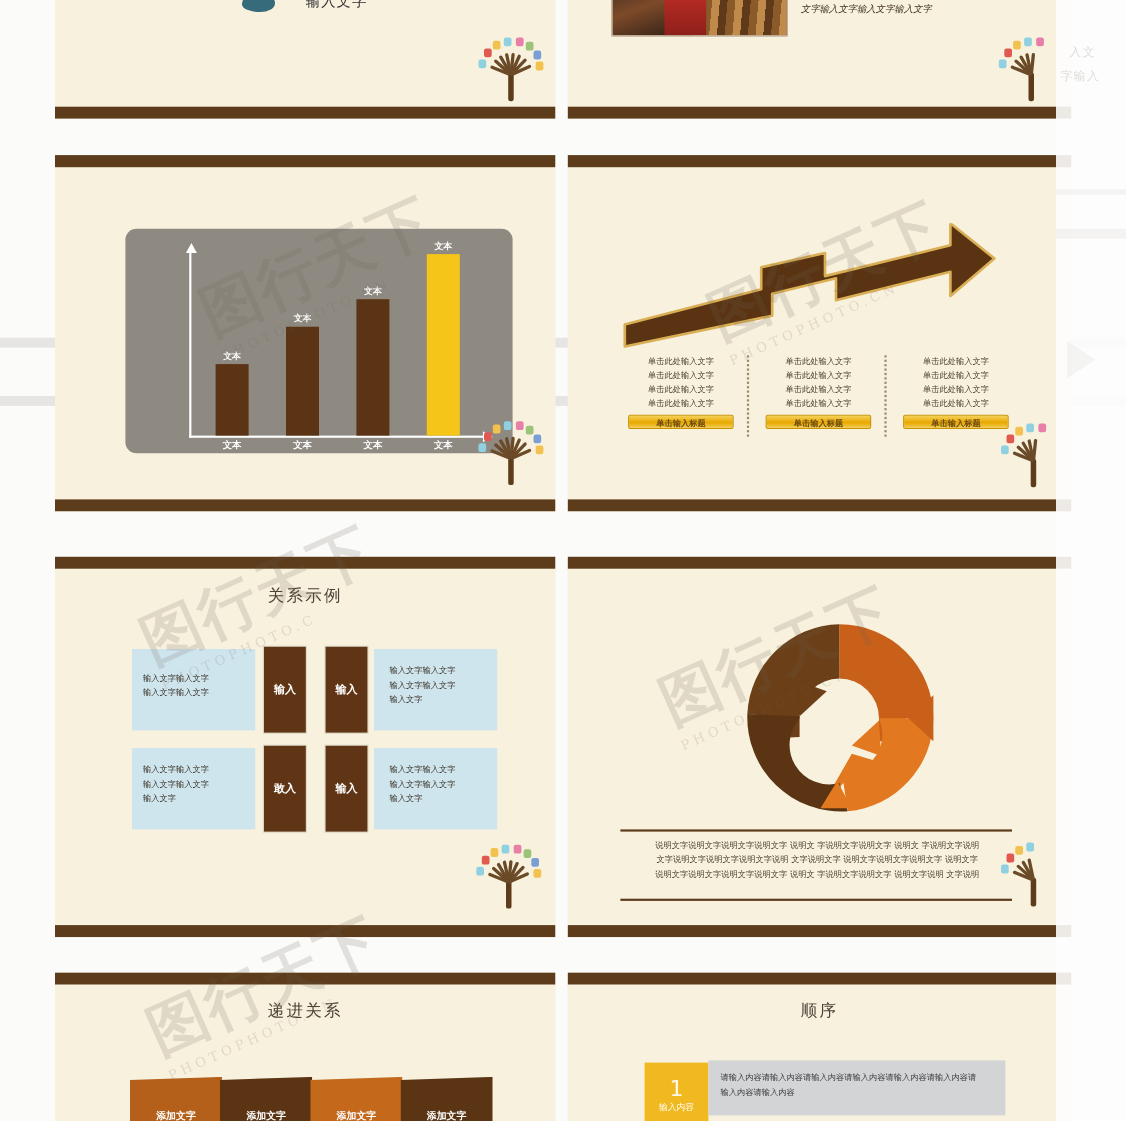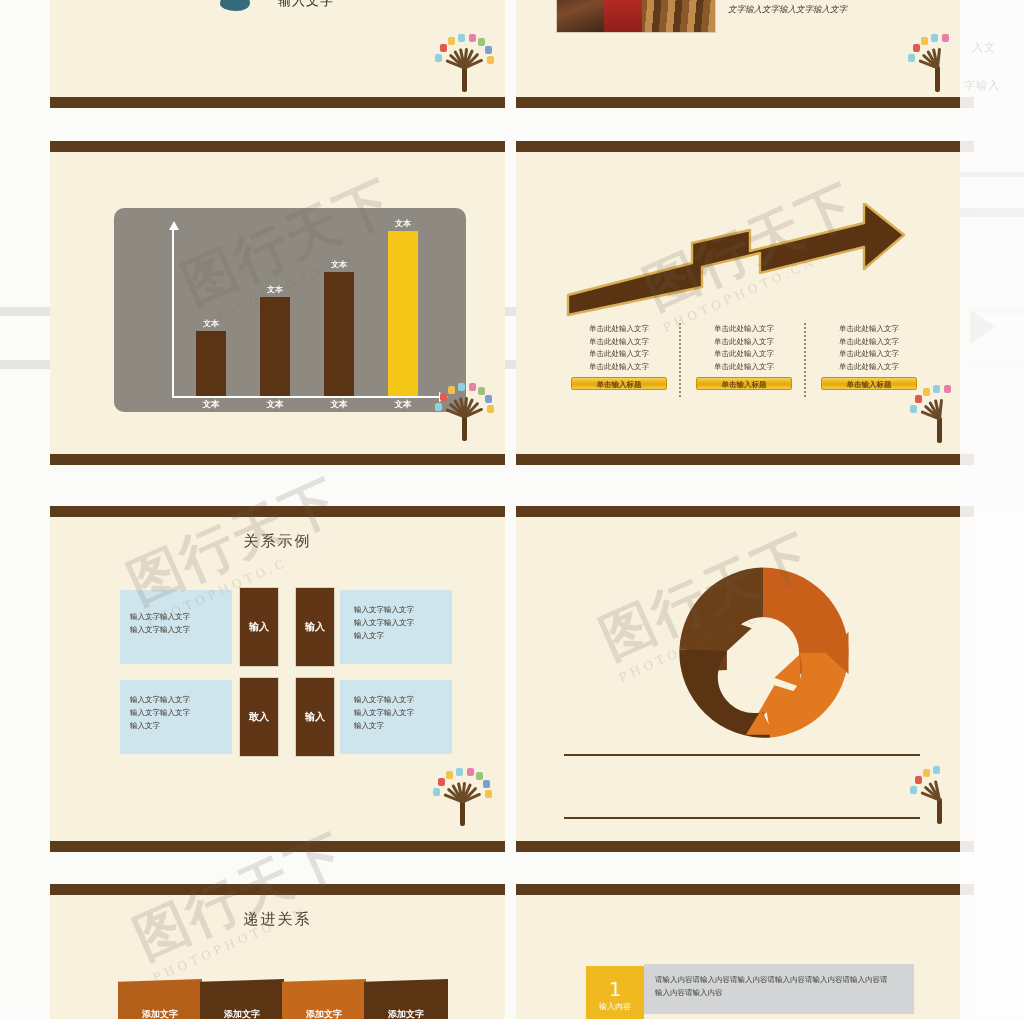--- a/index.html
+++ b/index.html
@@ -348,20 +348,25 @@
 
         <circle cx="100" cy="100" r="36" fill="#f8f1de"></circle>
 
         <polygon points="60,64 88,74 62,98" fill="#6b3f17"></polygon>
         <polygon points="140,136 112,126 138,102" fill="#e27920"></polygon>
         <polygon points="190,78 190,122 166,100" fill="#c8601a"></polygon>
         <polygon points="112,186 82,186 98,160" fill="#e27920"></polygon>
       </svg>
 
       <div class="rule" style="left:48px; top:248px; width:356px;"></div>
+      <div class="cyc-txt" style="left:44px; top:256px; width:366px;">
+        <div class="ln">说明文字说明文字说明文字说明文字 说明文 字说明文字说明文字 说明文 字说明文字说明</div>
+        <div class="ln">文字说明文字说明文字说明文字说明 文字说明文字 说明文字说明文字说明文字 说明文字</div>
+        <div class="ln">说明文字说明文字说明文字说明文字 说明文 字说明文字说明文字 说明文字说明 文字说明</div>
+      </div>
       <div class="rule" style="left:48px; top:311px; width:356px;"></div>
 
       <div class="tree" style="right:4px; bottom:28px;">
         <div class="trunk"></div>
         <div class="branch" style="transform:rotate(-48deg)"></div>
           <div class="bud" style="left:7px;bottom:40px;background:#e05a4f"></div>
         <div class="branch" style="transform:rotate(-30deg)"></div>
           <div class="bud" style="left:15px;bottom:47px;background:#f2c14e"></div>
         <div class="branch" style="transform:rotate(-12deg)"></div>
           <div class="bud" style="left:25px;bottom:50px;background:#8fd1e0"></div>
@@ -375,20 +380,21 @@
       <div class="topbar"></div>
       <div class="title">递进关系</div>
       <div class="trap" style="left:68px; top:95px; background:#b4601b;">添加文字</div>
       <div class="trap" style="left:150px; top:95px; background:#5a3413;">添加文字</div>
       <div class="trap" style="left:232px; top:95px; background:#c4681c;">添加文字</div>
       <div class="trap" style="left:314px; top:95px; background:#5a3413;">添加文字</div>
     </div>
 
     <div class="slide c2 r3">
       <div class="topbar"></div>
+      <div class="title">顺序</div>
       <div class="seq-num" style="left:70px; top:82px; height:58px;">
         <div class="big">1</div>
         <div class="sm">输入内容</div>
       </div>
       <div class="seq-body" style="left:128px; top:80px; width:270px; height:50px;">
         <div class="ln">请输入内容请输入内容请输入内容请输入内容请输入内容请输入内容请</div>
         <div class="ln">输入内容请输入内容</div>
       </div>
 
     </div>
@@ -412,20 +418,20 @@
     <div class="en">PHOTOPHOTO.CN</div>
   </div>
   <div class="wm rot" style="left:640px; top:210px;">
     <div class="cn">图行天下</div>
     <div class="en">PHOTOPHOTO.CN</div>
   </div>
 
   <div class="ghost">
     <div class="ghost-inner">
       <div class="ghost-txt" style="left:12px; top:40px;">入文</div>
-      <div class="ghost-txt" style="left:4px; top:78px;">字输入</div>
+      <div class="ghost-txt" style="left:4px; top:62px;">字输入</div>
       <div class="ghost-bar" style="left:0; top:172px; width:64px; height:5px;"></div>
       <div class="ghost-bar" style="left:0; top:208px; width:64px; height:9px;"></div>
       <div class="ghost-tri" style="left:10px; top:310px;"></div>
     </div>
   </div>
 
 </div>
 
 </body></html>

